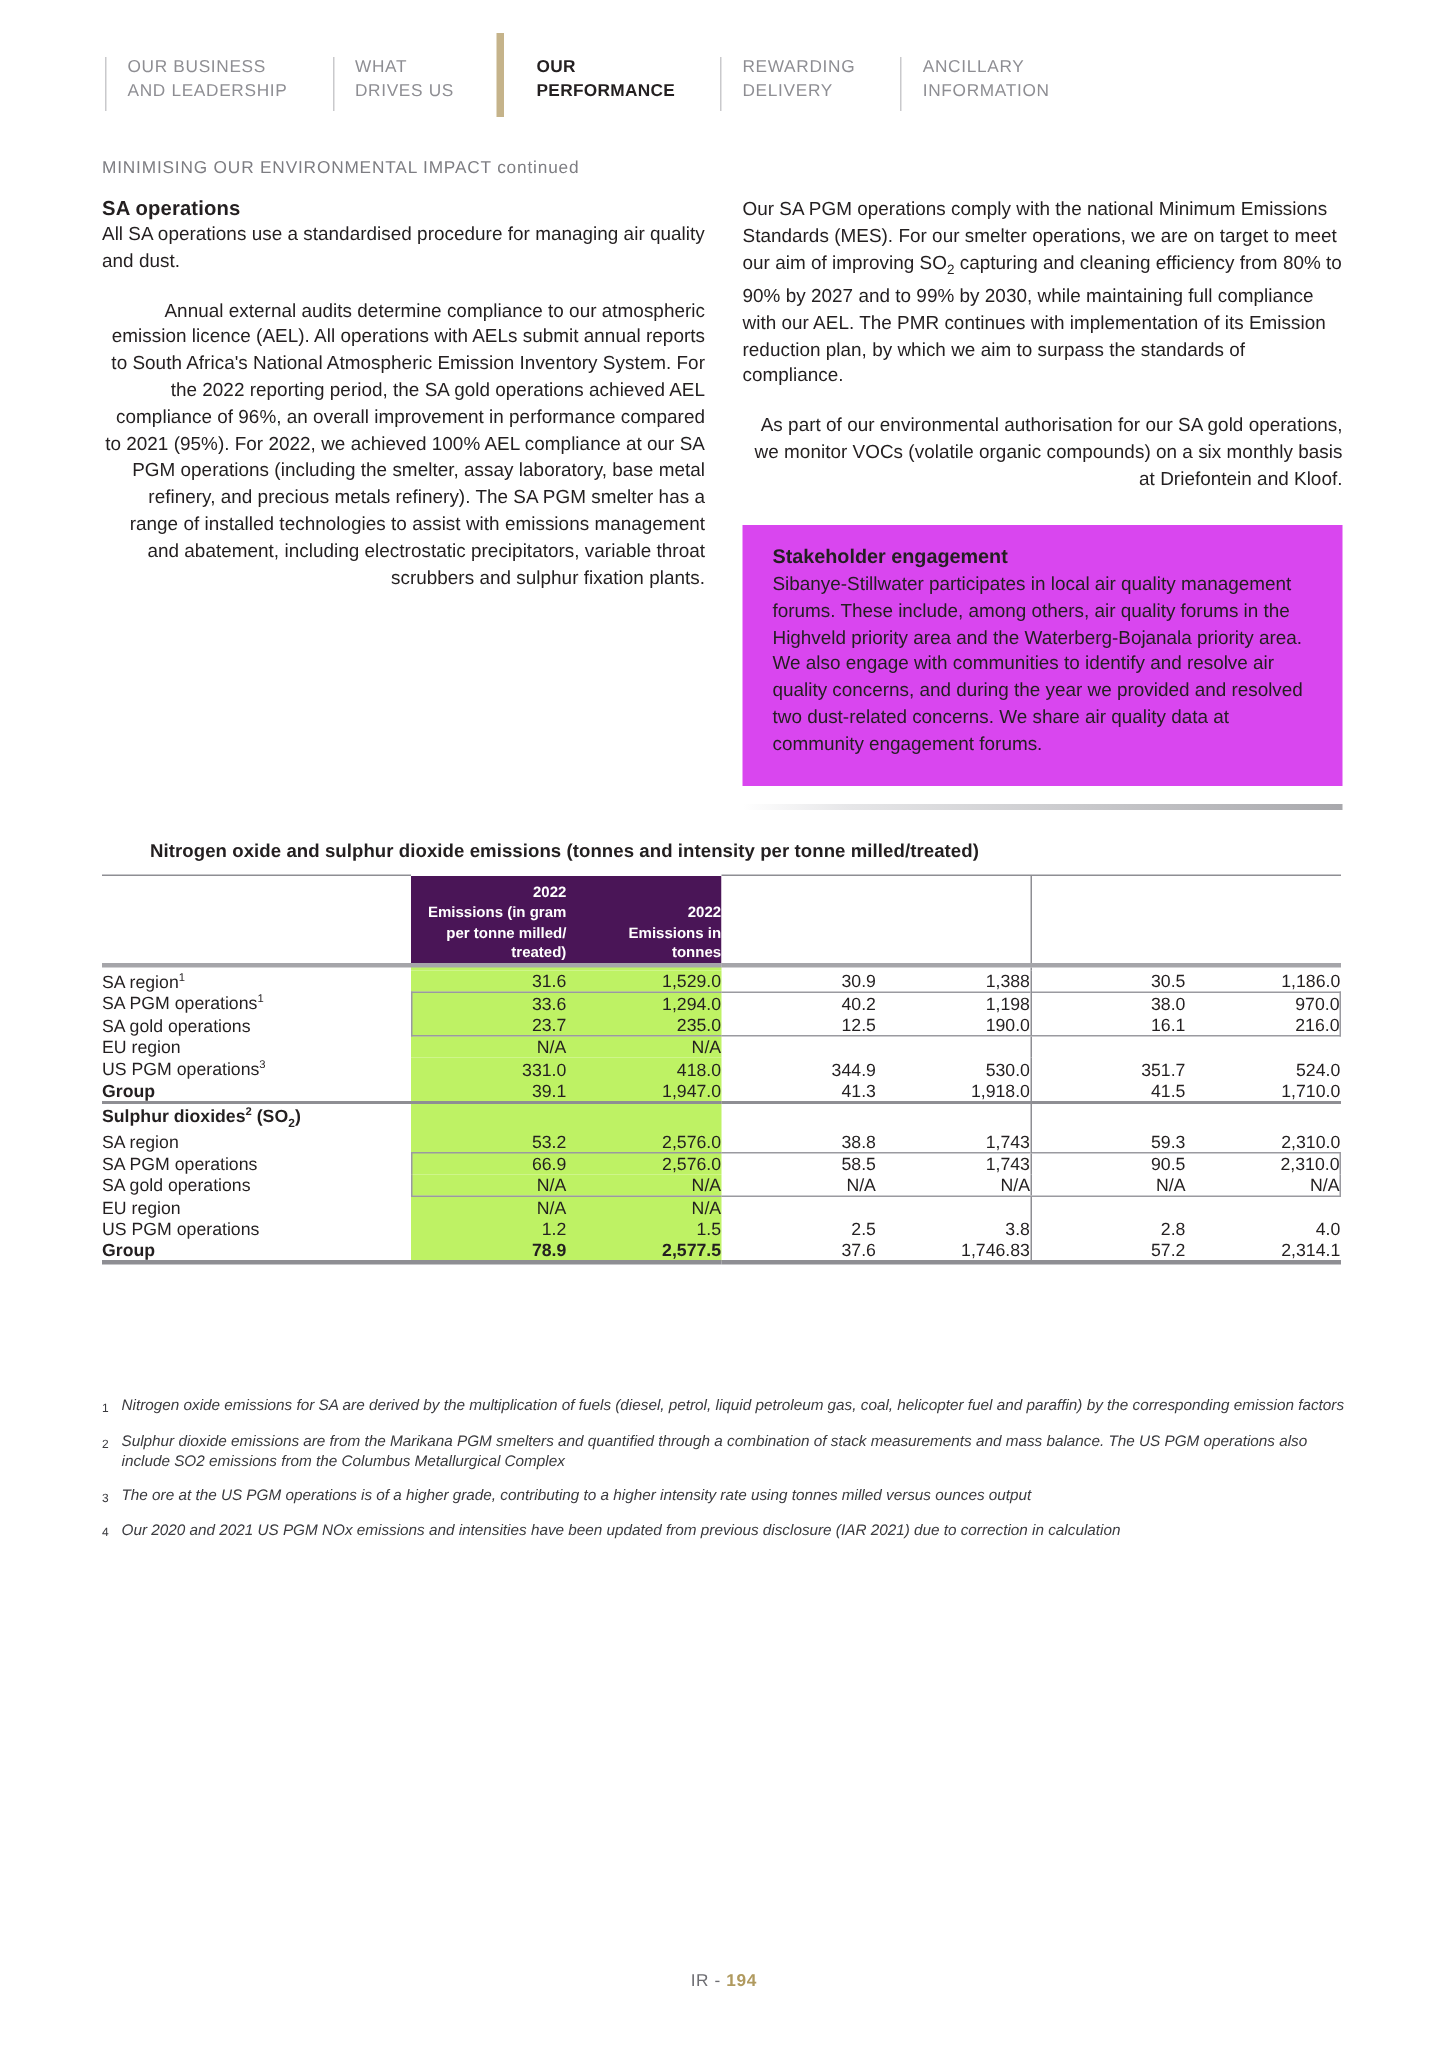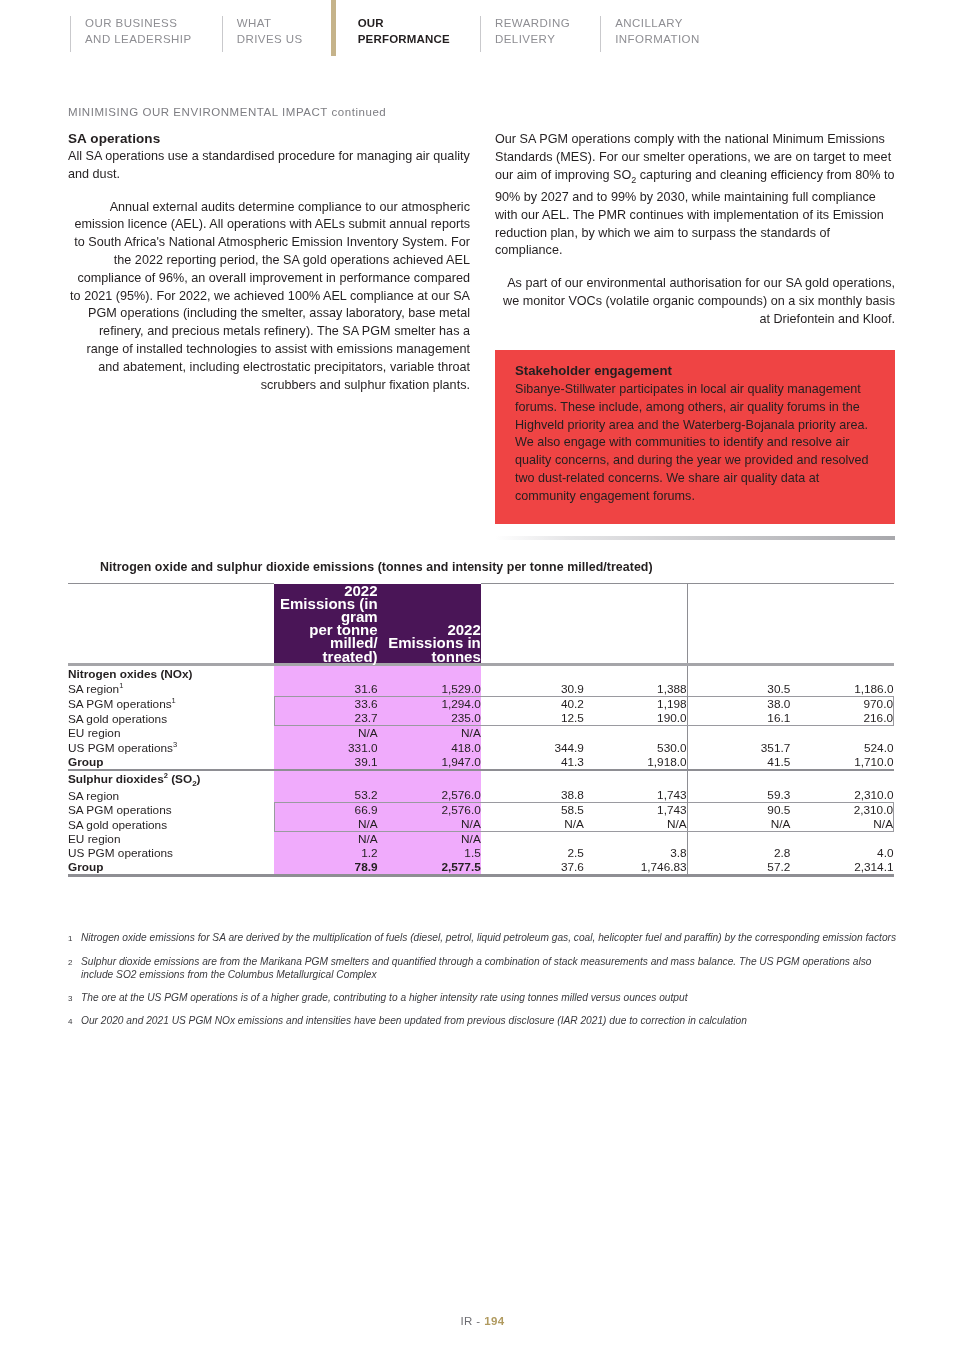--- a/index.html
+++ b/index.html
@@ -15,21 +15,21 @@
   }
 
   
   .topnav {
     position: absolute;
     left: 0; top: 0;
     width: 965px; height: 80px;
   }
   .nav-items {
     position: absolute;
-    left: 70px; top: 16px;
+    left: 70px; top: 38px;
     display: flex;
     align-items: flex-start;
   }
   .nav-item {
     display: flex;
     align-items: flex-start;
     padding-left: 14px;
     padding-right: 30px;
     border-left: 1px solid #c9c9cc;
     min-height: 36px;
@@ -93,21 +93,21 @@
   p.body:last-child { margin-bottom: 0; text-align: right; }
   sub.sm { font-size: 9px; }
 
   
   .stake-wrap {
     position: absolute;
     left: 495px; top: 350px;
     width: 400px;
   }
   .stake-box {
-    background: #ef4444;
+    background: #d946ef;
     padding: 13px 18px 18px 20px;
   }
   .stake-title {
     font-size: 13.2px;
     font-weight: bold;
     margin: 0 0 3px 0;
     color: #231f20;
   }
   .stake-text {
     font-size: 12.6px;
@@ -149,42 +149,42 @@
   .c-label  { width: 206px; }
   .c-n      { width: 103px; }
 
   
   tr.hdr th { height: 60px; }
   th.hdr-blank { border-top: 1px solid #8e8e93; background: #fff; }
   th.hdr-purple {
     background: #4a1557;
     color: #ffffff;
     font-weight: bold;
-    font-size: 15px;
+    font-size: 10px;
     line-height: 13.2px;
     text-align: right;
     padding: 0 8px 5px 6px;
     vertical-align: bottom;
   }
   th.hdr-sep { border-left: 1px solid #8e8e93; }
 
   tr.rule-thick td { border-top: 3px solid #a5a5a9; height: 3px; padding: 0; }
 
   td.lbl {
     padding: 3.5px 0 3.5px 7px;
     text-align: left;
     font-size: 11.8px;
   }
   td.num {
     text-align: right;
     padding: 3.5px 8px 3.5px 4px;
     font-size: 11.8px;
     white-space: nowrap;
   }
-  td.tint { background: #f0abfc; }
+  td.tint { background: #bef264; }
   td.sep { border-left: 1px solid #8e8e93; }
   .bold { font-weight: bold; }
   .indent { padding-left: 16px; font-size: 12.6px; }
   sup.fn { font-size: 7.5px; vertical-align: super; }
   sub.fn2 { font-size: 8px; vertical-align: sub; }
 
   
   td.box-t { border-top: 1px solid #9a9aa0; }
   td.box-b { border-bottom: 1px solid #9a9aa0; }
   td.box-l { border-left: 1px solid #9a9aa0; }
@@ -317,29 +317,20 @@
 
       <tr class="rule-thick">
         <td></td>
           <td class="tint"></td>
           <td class="tint"></td>
           <td></td>
           <td></td>
           <td class="sep"></td>
           <td></td>
       </tr>
-      <tr>
-        <td class="lbl bold">Nitrogen oxides (NOx)</td>
-        <td class="num tint"></td>
-        <td class="num tint"></td>
-        <td class="num"></td>
-        <td class="num"></td>
-        <td class="num sep"></td>
-        <td class="num"></td>
-      </tr>
 
       <tr>
         <td class="lbl"><span>SA region</span><sup class="fn">1</sup></td>
         <td class="num tint">31.6</td>
         <td class="num tint">1,529.0</td>
         <td class="num">30.9</td>
         <td class="num">1,388</td>
         <td class="num sep">30.5</td>
         <td class="num">1,186.0</td>
       </tr>

